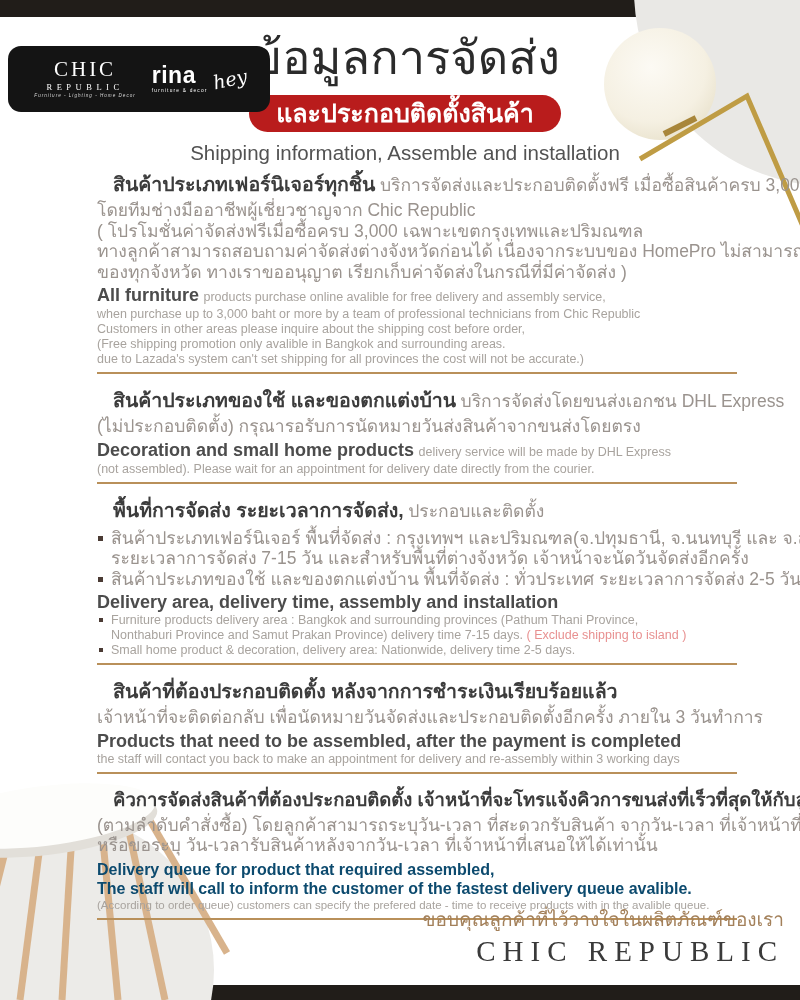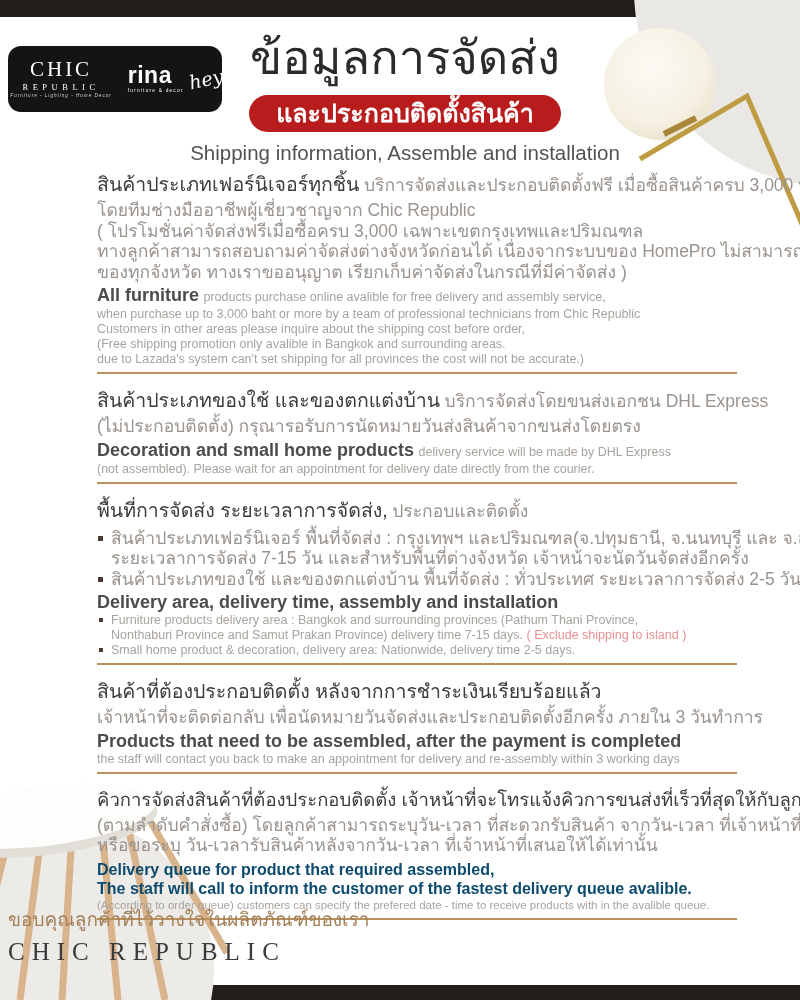--- a/index.html
+++ b/index.html
@@ -10,21 +10,21 @@
   }
   .abs{position:absolute;}
   
   #top-bar{left:0;top:0;width:800px;height:17px;background:#211d19;z-index:1;}
   #bottom-bar{left:0;top:985px;width:800px;height:15px;background:#211d19;z-index:1;}
   
   #deco-top{left:480px;top:0;width:320px;height:300px;z-index:2;}
   #deco-stool{left:-10px;top:758px;width:270px;height:242px;z-index:2;}
   
   #logo-box{
-    left:8px;top:46px;width:214px;height:66px;background:#141414;border-radius:13px;
+    left:8px;top:46px;width:262px;height:66px;background:#141414;border-radius:13px;
     z-index:4;display:flex;align-items:center;justify-content:center;gap:16px;color:#fff;
   }
   .chic-logo{text-align:center;line-height:1;}
   .chic-name{font-family:"Liberation Serif","DejaVu Serif",serif;font-size:21px;letter-spacing:3px;}
   .chic-sub{font-family:"Liberation Serif","DejaVu Serif",serif;font-size:8.5px;letter-spacing:4.5px;margin-top:3px;}
   .chic-tag{font-size:4.6px;letter-spacing:1px;color:#d8d8d8;margin-top:3px;font-style:italic;}
   .rina-logo{line-height:1;position:relative;padding-right:36px;}
   .rina-name{font-size:23px;font-weight:bold;letter-spacing:0.5px;}
   .rina-sub{font-size:4.8px;letter-spacing:1.2px;margin-top:2px;}
   .rina-script{
@@ -37,41 +37,41 @@
   #page-title{margin:0;font-size:47px;line-height:60px;font-weight:normal;color:#2b2b2b;letter-spacing:0;}
   #title-pill{
     display:inline-block;margin-top:7px;background:#b91c1c;color:#ffffff;
     font-size:25px;line-height:37px;padding:0 27px;border-radius:22px;font-weight:bold;
   }
   #subtitle{margin:9px 0 0;font-size:20.5px;color:#525252;}
   
   #content{left:97px;top:170px;width:640px;z-index:3;}
   p{margin:0;}
   .th-head{line-height:28px;white-space:nowrap;}
-  .th-bold{font-weight:normal;color:#3c3c3c;font-size:19.5px;}
+  .th-bold{font-weight:bold;color:#3c3c3c;font-size:19.5px;margin-left:16px;}
   .th-after{color:#9a938e;font-size:17.5px;}
   .th-line{line-height:20.5px;font-size:17.5px;color:#9a938e;white-space:nowrap;}
   .en-head{line-height:20px;margin-top:3px;white-space:nowrap;}
   .en-bold{font-weight:bold;color:#4c4c4c;font-size:18px;}
   .en-after{color:#a8a39e;font-size:12.5px;}
   .en-line{line-height:15px;font-size:12.5px;color:#a8a39e;white-space:nowrap;}
   .en-bold-line{line-height:19px;font-size:16px;font-weight:bold;color:#0c4a6e;white-space:nowrap;}
   .b-line{position:relative;padding-left:14px;}
   .b-cont{padding-left:14px;}
   .sq{position:absolute;left:1px;top:8px;width:5px;height:5px;background:#4a3b34;}
   .sq-en{position:absolute;left:2px;top:5px;width:4px;height:4px;background:#4a3b34;}
   .note-red{color:#e89090;}
   .divider{height:0;border-top:2px solid #b9905a;margin:5px 0 12px;}
   .bullets-th{margin-top:2px;}
   
-  #footer{left:0;top:908px;width:784px;text-align:left;z-index:3;padding-left:8px;}
+  #footer{left:0;top:908px;width:784px;text-align:right;z-index:3;}
   .f-th{font-size:19px;line-height:24px;color:#a3805a;}
   .f-brand{
     font-family:"Liberation Serif","DejaVu Serif",serif;
-    font-size:25px;line-height:33px;letter-spacing:7px;color:#3a3a3a;margin-top:3px;
+    font-size:29px;line-height:33px;letter-spacing:7px;color:#3a3a3a;margin-top:3px;
   }
 </style>
 </head>
 <body>
 
 <div id="top-bar" class="abs"></div>
 
 <svg id="deco-top" class="abs" viewBox="0 0 320 300" xmlns="http://www.w3.org/2000/svg">
   <defs>
     <radialGradient id="sphereGrad" cx="42%" cy="35%" r="70%">

